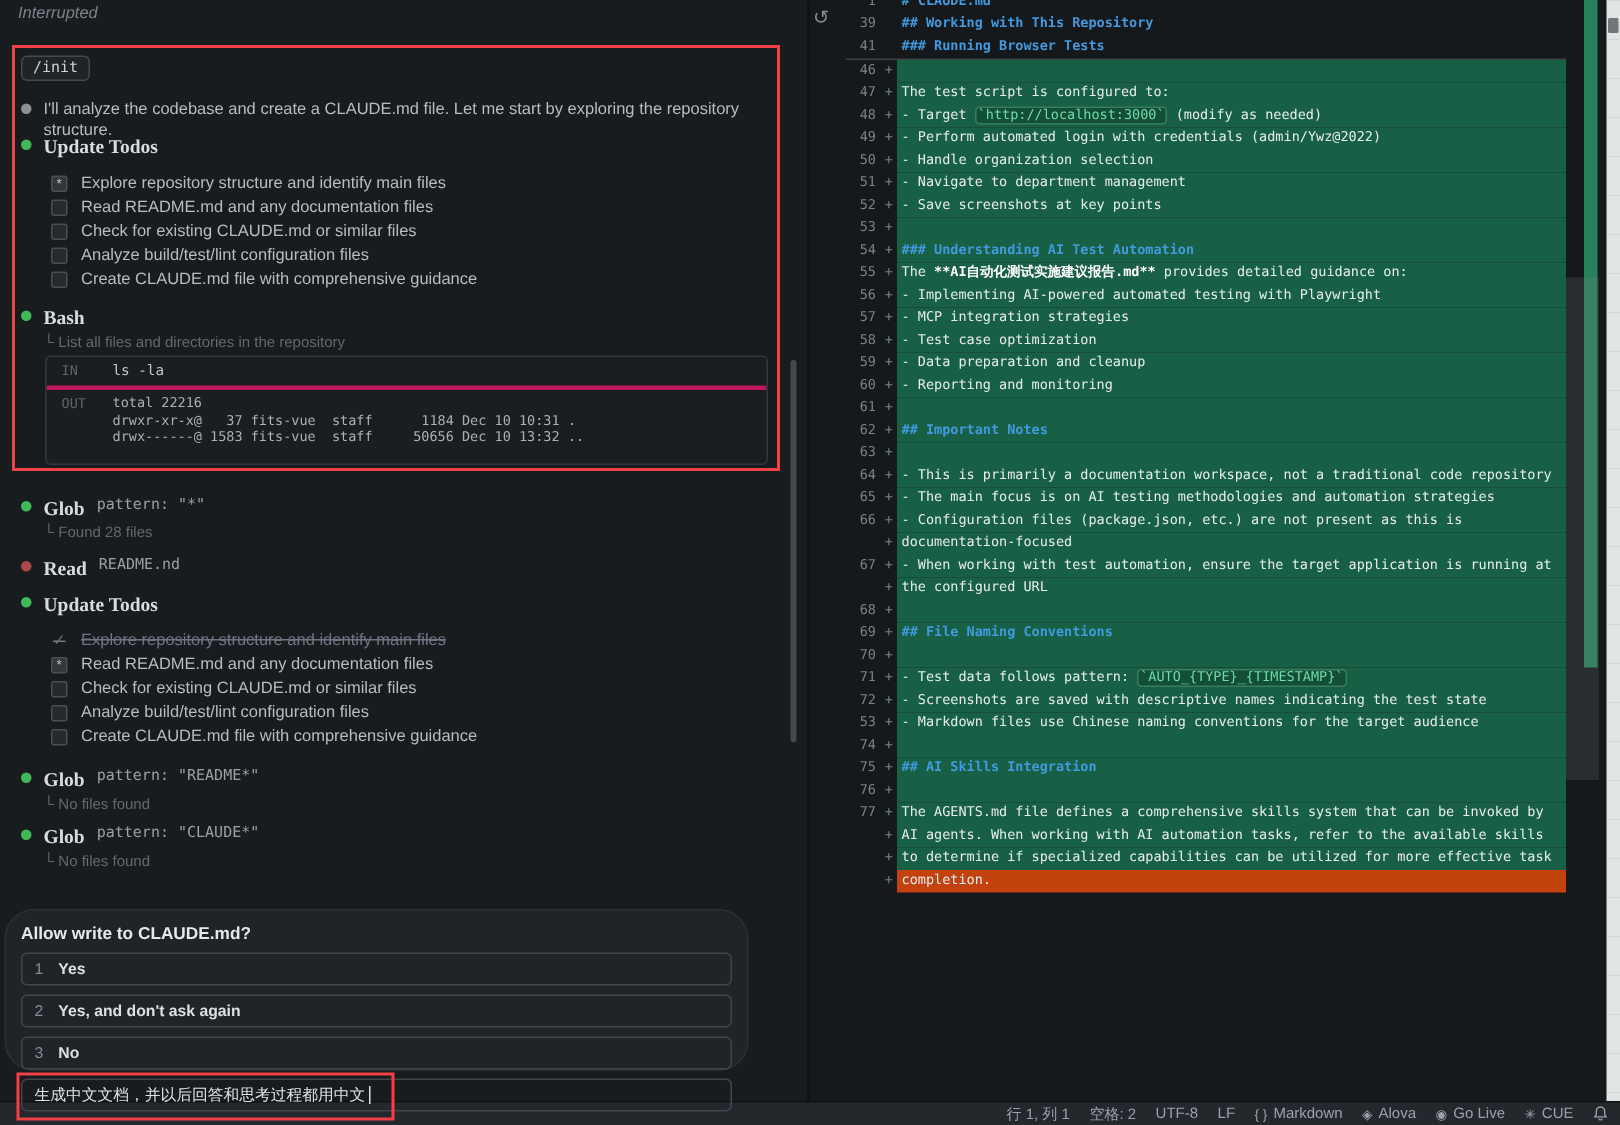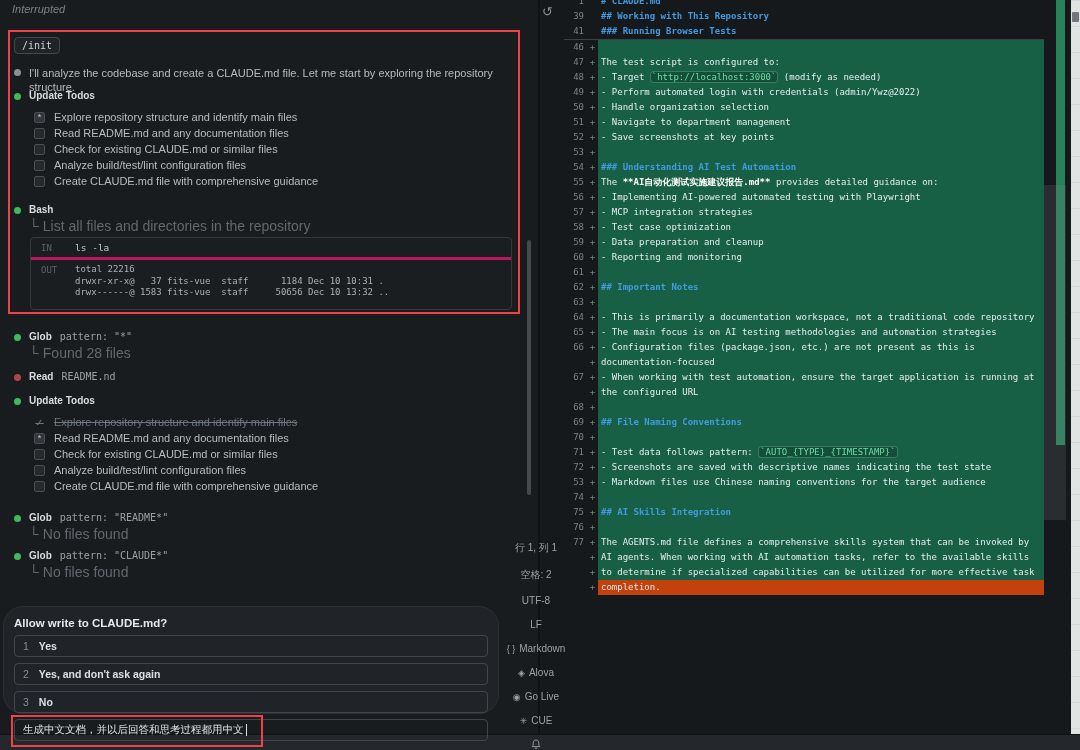--- a/index.html
+++ b/index.html
@@ -10,23 +10,23 @@
   
   #left-pane{position:absolute;left:0;top:0;width:538px;bottom:16px;background:#191c1f;border-right:2px solid #101214;}
   #interrupted{position:absolute;left:12px;top:3px;font-style:italic;font-size:11px;color:#7b828a;}
   #red-box-1{position:absolute;left:8px;top:30px;width:508px;height:280px;border:2px solid #ef4146;z-index:6;pointer-events:none;}
   #cmd-chip{position:absolute;left:14px;top:37px;font-size:10px;padding:2px 7px;border:1px solid #45484d;border-radius:4px;color:#ced3d8;background:#202327;}
   .entry{position:absolute;left:14px;right:26px;}
   .entry-row{display:flex;align-items:flex-start;gap:8px;}
   .dot{width:7px;height:7px;border-radius:50%;margin-top:3px;flex:none;}
   .dot.gray{background:#8a9096;} .dot.green{background:#41b958;} .dot.red{background:#a8484a;}
   .msg-text{font-size:11px;color:#b6bcc3;line-height:14px;}
-  .tool-title{font-size:10px;font-weight:bold;color:#d8dce1;}
+  .tool-title{font-size:13px;font-weight:bold;color:#d8dce1;font-family:Liberation Serif, serif;}
   .tool-detail{font-size:10px;color:#9aa0a7;}
-  .tool-result{font-size:14px;color:#62686f;margin:3px 0 0 15px;}
+  .tool-result{font-size:10px;color:#62686f;margin:3px 0 0 15px;}
   .todo-items{margin:8px 0 0 20px;}
   .todo-row{display:flex;align-items:center;gap:9px;height:16px;font-size:11px;color:#b6bcc3;}
   .cbox{width:9px;height:9px;border:1px solid #4a4f55;border-radius:2px;background:#26292e;flex:none;
         display:flex;align-items:center;justify-content:center;font-size:9px;color:#c3c8cd;line-height:9px;}
   .cbox.active{background:#33373c;}
   .tick{width:11px;color:#6e7681;font-size:10px;flex:none;text-align:center;}
   .todo-row.done{color:#6e7681;text-decoration:line-through;}
   #term-box{position:absolute;left:30px;top:237px;width:480px;height:71px;border:1px solid #34383d;border-radius:4px;overflow:hidden;background:#1b1e21;}
   .term-row{display:flex;gap:8px;padding:4px 10px;}
   .term-label{width:26px;flex:none;font-size:9px;color:#5d646b;padding-top:1px;}
@@ -61,21 +61,21 @@
   #ruler-green{position:absolute;left:516px;top:0;width:9px;height:445px;background:#27815a;}
   #ruler-thumb{position:absolute;left:504px;top:185px;width:22px;height:335px;background:rgba(130,138,146,.18);}
 
   
   #edge-strip{position:absolute;right:0;top:0;width:9px;bottom:16px;background:#e0e4e3;
     background-image:repeating-linear-gradient(180deg,rgba(120,130,140,.14) 0 1px,transparent 1px 26px);}
   #edge-strip::before{content:"";position:absolute;left:1px;top:12px;width:7px;height:10px;background:#70767c;border-radius:1px;}
 
   
   #status-bar{position:absolute;left:0;right:0;bottom:0;height:16px;background:#24282d;border-top:1px solid #101214;
-    display:flex;align-items:center;justify-content:flex-end;gap:13px;padding-right:8px;box-sizing:border-box;flex-direction:column;}
+    display:flex;align-items:center;justify-content:flex-end;gap:13px;padding-right:8px;box-sizing:border-box;}
   .sb-item{display:flex;align-items:center;gap:4px;font-size:10px;color:#9aa1a8;white-space:nowrap;}
   .sb-icon{font-size:9px;color:#9aa1a8;}
   #bell-icon{display:flex;align-items:center;}
 </style>
 </head>
 <body>
 
 <div id="app">
 
   <div id="left-pane">

